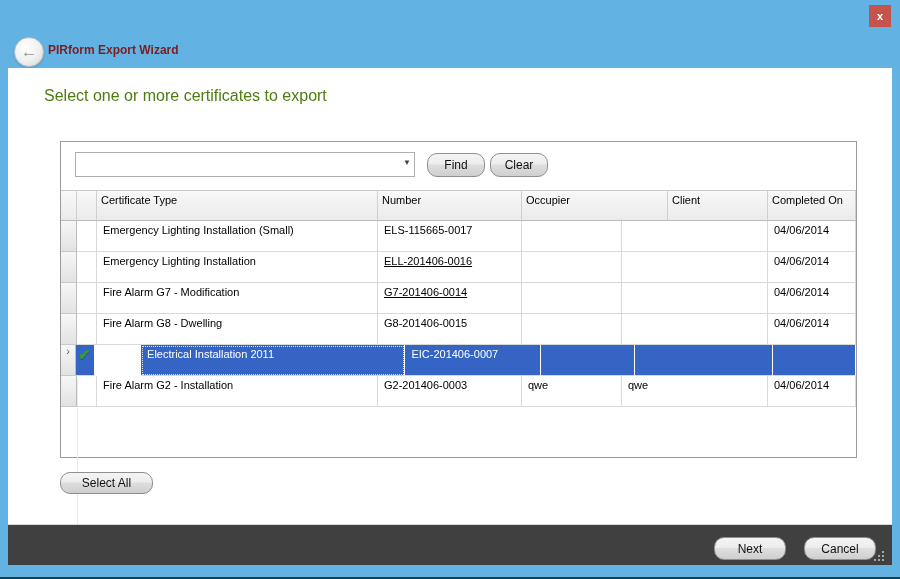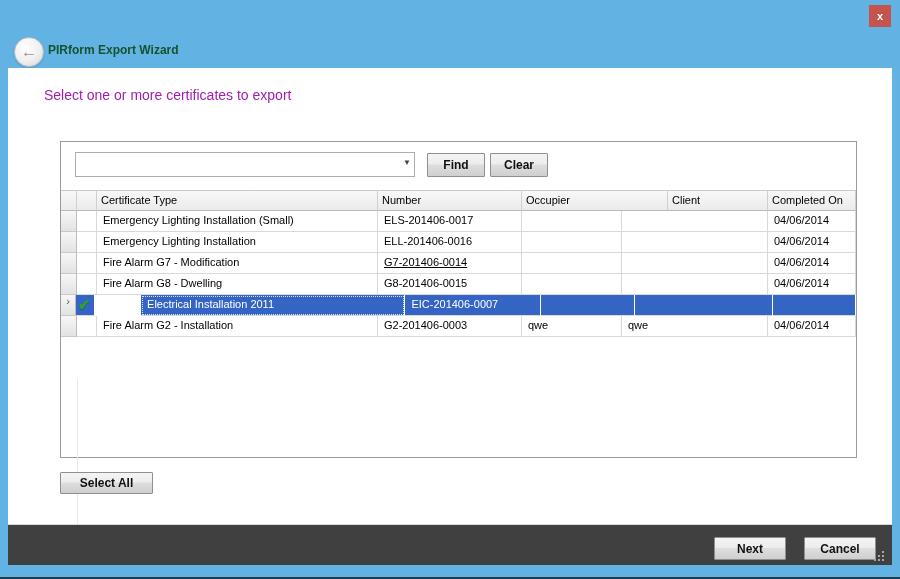--- a/index.html
+++ b/index.html
@@ -23,55 +23,54 @@
     font-family:"Liberation Sans", sans-serif; line-height:20px; text-align:center; cursor:pointer;
   }
   .back-btn{
     position:absolute; left:14px; top:37px; width:30px; height:30px; border-radius:50%;
     background:radial-gradient(circle at 38% 32%, #FFFFFF 0%, #EFEFEF 55%, #D4D4D4 100%);
     border:1px solid #BEBEBE; cursor:pointer; text-align:center;
     box-shadow:0 1px 2px rgba(0,0,0,.15);
   }
   .back-btn .arrow{ color:#8F8F8F; font-size:16px; font-weight:bold; line-height:28px; }
   .window-title{
-    position:absolute; left:48px; top:43px; font-size:12px; font-weight:600; color:#14532d;
+    position:absolute; left:48px; top:43px; font-size:12px; font-weight:600; color:#7f1d1d;
   }
 
   
   .content{
     position:absolute; left:8px; top:68px; width:884px; height:497px;
     background:#FFFFFF;
   }
   .page-heading{
-    position:absolute; left:36px; top:19px; font-size:14px; color:#a21caf;
+    position:absolute; left:36px; top:19px; font-size:16px; color:#4d7c0f;
   }
 
   
   .panel{
     position:absolute; left:52px; top:73px; width:797px; height:317px;
     border:1px solid #9A9A9A; background:#fff;
   }
 
   
   .combo{
     position:absolute; left:67px; top:84px; width:340px; height:25px;
     background:#fff; border:1px solid #ABADB3; cursor:text;
   }
   .btn{
     font-family:"Liberation Sans", sans-serif; font-size:12px; color:#111;
-    border:1px solid #8E8F8F; border-radius:1px; cursor:pointer;
+    border:1px solid #8E8F8F; border-radius:10px; cursor:pointer;
     background:linear-gradient(to bottom, #F4F4F4 0%, #EDEDED 45%, #DEDEDE 50%, #CFCFCF 100%);
-    font-weight:bold;
   }
   .btn-find{ position:absolute; left:419px; top:85px; width:58px; height:24px; }
   .btn-clear{ position:absolute; left:482px; top:85px; width:58px; height:24px; }
 
   
   .grid{ position:absolute; left:53px; top:122px; width:795px; font-size:11px; color:#000; }
-  .grid-row{ display:flex; height:21px; }
+  .grid-row{ display:flex; height:31px; }
   .hcell{
     background:linear-gradient(to bottom,#F8F8F8,#EBEBEB);
     border-top:1px solid #C9C9C9; border-right:1px solid #CFCFCF; border-bottom:1px solid #B9B9B9;
     padding:3px 0 0 4px; overflow:hidden; white-space:nowrap; cursor:pointer;
   }
   .dcell{
     background:#fff; border-right:1px solid #D9D9D9; border-bottom:1px solid #D9D9D9;
     padding:3px 0 0 6px; overflow:hidden; white-space:nowrap;
   }
   .rowhdr{
@@ -138,30 +137,30 @@
           <div class="hcell" style="width: 281px;">Certificate Type</div>
           <div class="hcell" style="width: 144px;">Number</div>
           <div class="hcell" style="width: 146px;">Occupier</div>
           <div class="hcell" style="width: 100px;">Client</div>
           <div class="hcell" style="width: 88px;">Completed On</div>
         </div>
         <div class="grid-row">
           <div class="rowhdr" style="width: 16px;"></div>
           <div class="dcell cell-check" style="width: 20px;"></div>
           <div class="dcell cell-type" style="width: 281px;">Emergency Lighting Installation (Small)</div>
-          <div class="dcell" style="width: 144px;">ELS-201406-0017</div>
+          <div class="dcell" style="width: 144px;">ELS-115665-0017</div>
           <div class="dcell" style="width: 100px;"></div>
           <div class="dcell" style="width: 146px;"></div>
           <div class="dcell" style="width: 88px;">04/06/2014</div>
         </div>
         <div class="grid-row">
           <div class="rowhdr" style="width: 16px;"></div>
           <div class="dcell cell-check" style="width: 20px;"></div>
           <div class="dcell cell-type" style="width: 281px;">Emergency Lighting Installation</div>
-          <div class="dcell" style="width: 144px;">ELL-201406-0016</div>
+          <div class="dcell" style="width: 144px; text-decoration: underline;">ELL-201406-0016</div>
           <div class="dcell" style="width: 100px;"></div>
           <div class="dcell" style="width: 146px;"></div>
           <div class="dcell" style="width: 88px;">04/06/2014</div>
         </div>
         <div class="grid-row">
           <div class="rowhdr" style="width: 16px;"></div>
           <div class="dcell cell-check" style="width: 20px;"></div>
           <div class="dcell cell-type" style="width: 281px;">Fire Alarm G7 - Modification</div>
           <div class="dcell" style="width: 144px; text-decoration: underline;">G7-201406-0014</div>
           <div class="dcell" style="width: 100px;"></div>

